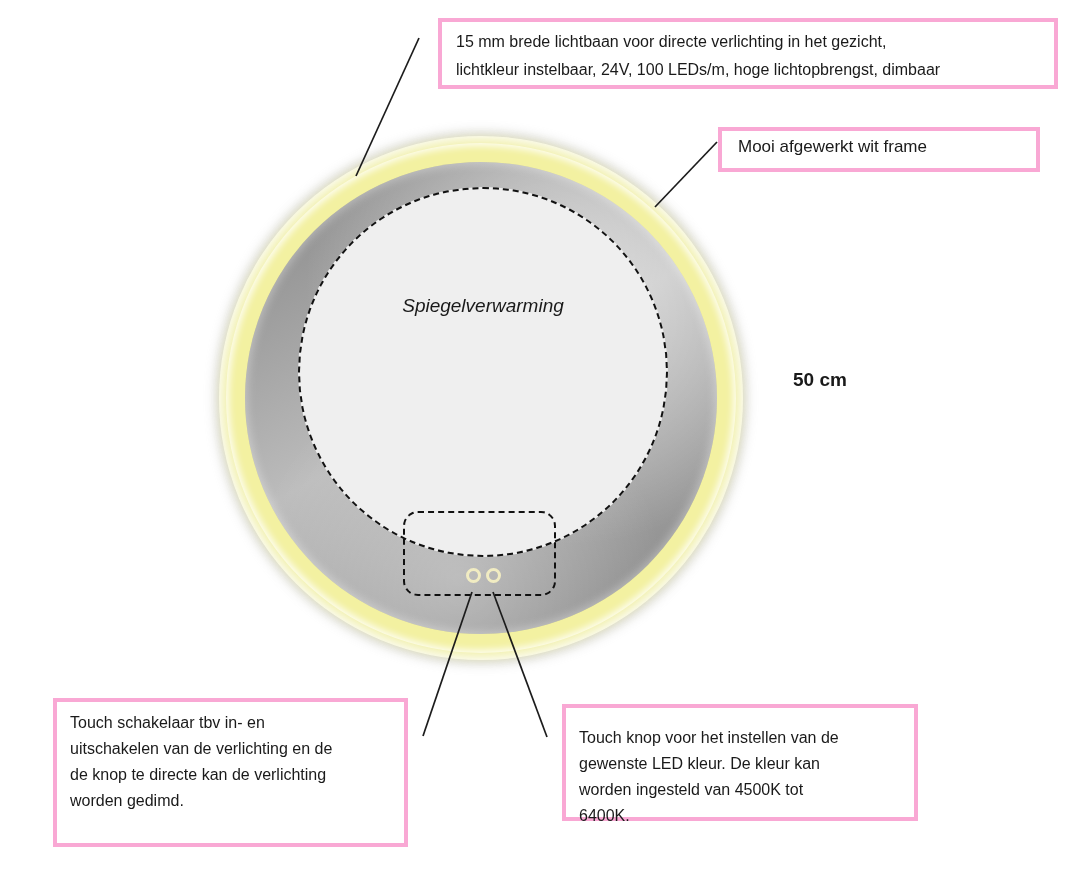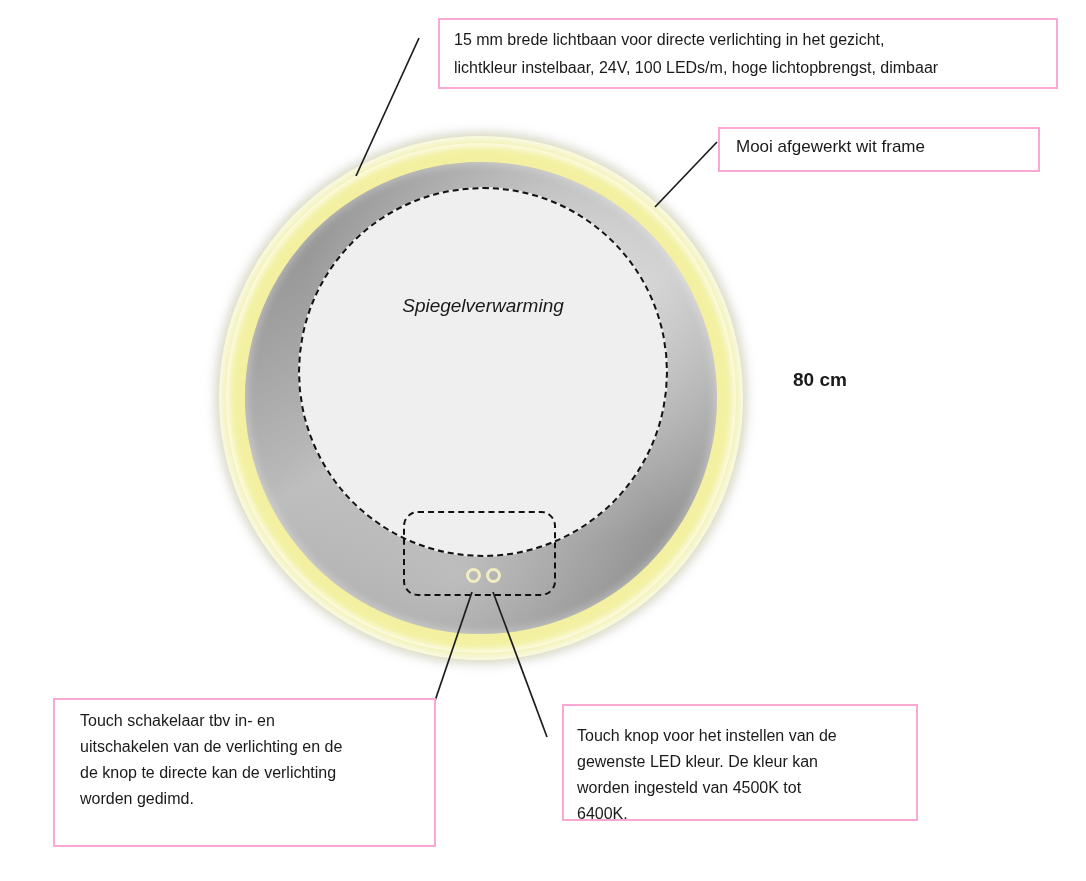--- a/index.html
+++ b/index.html
@@ -87,21 +87,21 @@
     border: 3px solid #f1ecc2;
     box-sizing: border-box;
     background: transparent;
     z-index: 2;
   }
   .touch-ring.left  { left: 466px; top: 568px; }
   .touch-ring.right { left: 486px; top: 568px; }
   
   .note {
     position: absolute;
-    border: 2px solid #f9a8d4;
+    border: 4px solid #f9a8d4;
     background: #ffffff;
     box-sizing: border-box;
     z-index: 4;
     font-size: 16px;
     line-height: 26px;
   }
   .note .ln { white-space: nowrap; }
   .note-top {
     left: 438px; top: 18px;
     width: 620px; height: 71px;
@@ -111,22 +111,22 @@
   .note-frame {
     left: 718px; top: 127px;
     width: 322px; height: 45px;
     padding: 0 0 5px 16px;
     display: flex;
     align-items: center;
     font-size: 17px;
   }
   .note-power {
     left: 53px; top: 698px;
-    width: 383px; height: 149px;
-    padding: 8px 25px;
+    width: 355px; height: 149px;
+    padding: 8px 13px;
   }
   .note-color {
     left: 562px; top: 704px;
     width: 356px; height: 117px;
     padding: 17px 13px;
   }
   .size-label {
     position: absolute;
     left: 793px; top: 369px;
     font-size: 19px;
@@ -151,21 +151,21 @@
   <div class="circle mirror-face"></div>
 
   <div class="circle heating-zone">
     <div class="heating-label">Spiegelverwarming</div>
   </div>
 
   <div class="touch-zone"></div>
   <div class="touch-ring left"></div>
   <div class="touch-ring right"></div>
 
-  <div class="size-label">80 cm</div>
+  <div class="size-label">50 cm</div>
 
   <div class="note note-top">
     <div class="ln">15 mm brede lichtbaan voor directe verlichting in het gezicht,</div>
     <div class="ln">lichtkleur instelbaar, 24V, 100 LEDs/m, hoge lichtopbrengst, dimbaar</div>
   </div>
 
   <div class="note note-frame">
     <span>Mooi afgewerkt wit frame</span>
   </div>
 

